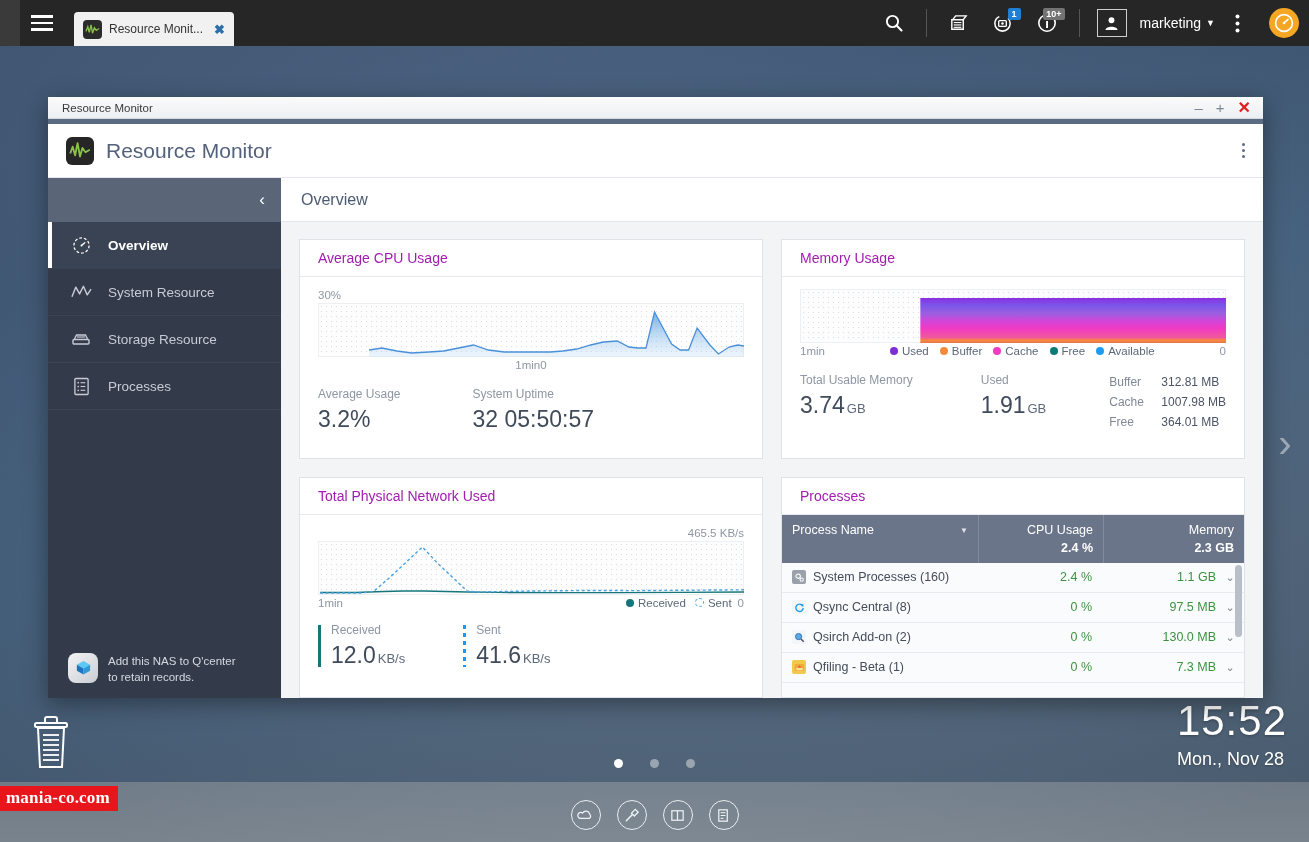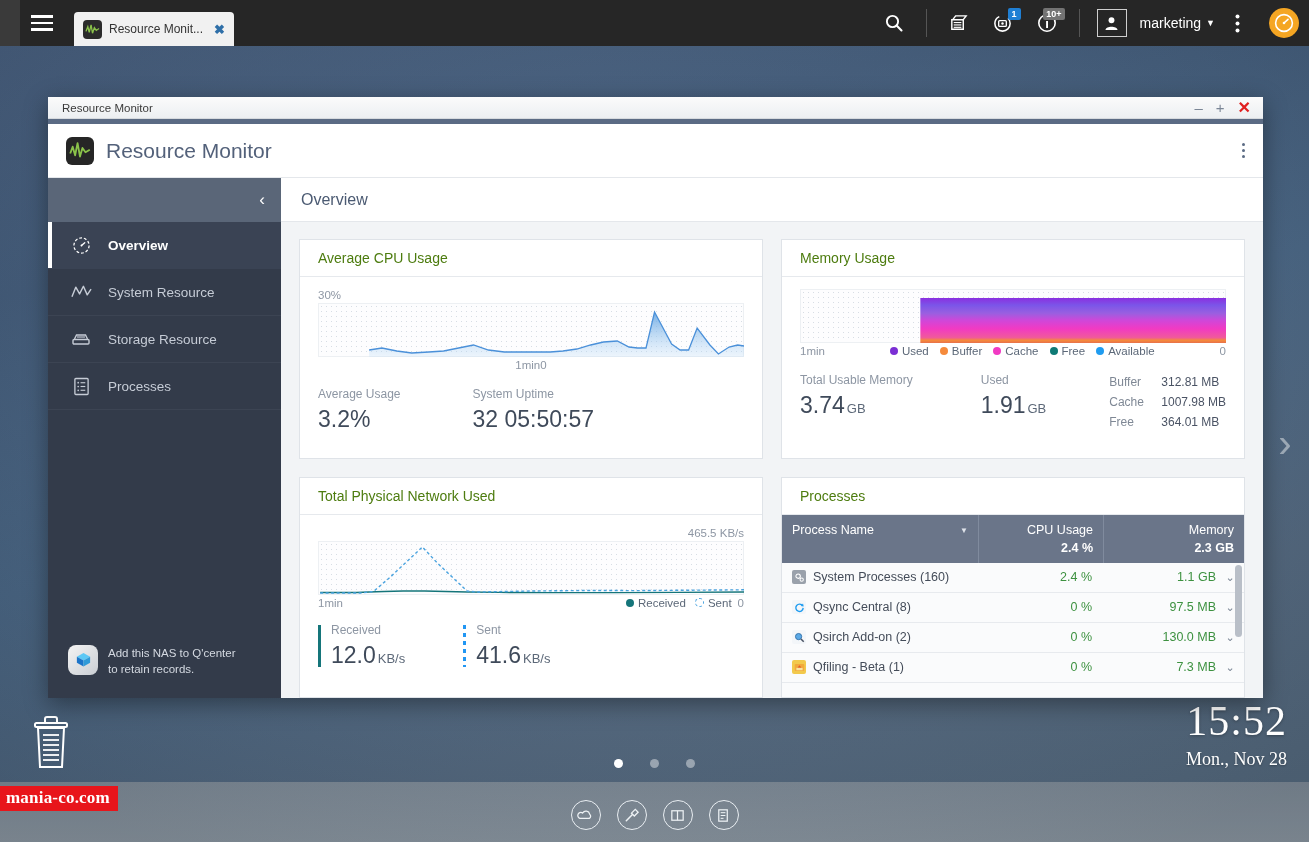--- a/index.html
+++ b/index.html
@@ -115,21 +115,21 @@
     height: 47px; display: flex; align-items: center; padding-left: 22px; gap: 16px;
     color: #c6ccd6; font-size: 13.5px; cursor: pointer; position: relative;
     border-bottom: 1px solid #3c4453;
   }
   .nav-item.active { background: #3a4354; color: #fff; font-weight: bold; border-bottom-color:#3a4354;}
   .nav-item.active::before {
     content: ""; position: absolute; left: 0; top: 0; bottom: 0; width: 4px; background: #fff;
   }
   .nav-item .nav-ico { width: 22px; display: flex; align-items: center; justify-content: center; }
   #qcenter-promo {
-    position: absolute; left: 0; right: 0; bottom: 20px;
+    position: absolute; left: 0; right: 0; bottom: 12px;
     display: flex; align-items: flex-start; gap: 10px; padding: 0 16px 0 20px; cursor: pointer;
   }
   #qcenter-icon {
     width: 30px; height: 30px; border-radius: 8px;
     background: linear-gradient(135deg,#f4f4f4,#c9cdd3);
     display: flex; align-items: center; justify-content: center; flex: 0 0 auto;
   }
   #qcenter-text { font-size: 11.5px; color: #d4d9e1; line-height: 1.45; }
 
   
@@ -139,21 +139,21 @@
     border-bottom: 1px solid #e4e7eb; flex: 0 0 auto;
   }
   #content-title { font-size: 16px; color: #4b5a72; }
   #cards {
     flex: 1; padding: 17px 18px 0 18px; display: grid;
     grid-template-columns: 1fr 1fr; grid-template-rows: auto auto; gap: 18px; overflow: hidden;
   }
   .card { background: #fff; border: 1px solid #dfe3e8; display: flex; flex-direction: column; }
   .card-head {
     height: 37px; display: flex; align-items: center; padding: 0 18px;
-    border-bottom: 1px solid #e6e9ed; font-size: 14px; color: #4d7c0f; flex: 0 0 auto;
+    border-bottom: 1px solid #e6e9ed; font-size: 14px; color: #a21caf; flex: 0 0 auto;
   }
   .card-body { flex: 1; padding: 12px 18px 10px 18px; position: relative; }
 
   .chart-top-label { font-size: 11.5px; color: #8d96a3; margin-bottom: 2px; }
   .chart-top-label.right { text-align: right; }
   .chart-box { position: relative; height: 54px; }
   .chart-grid {
     position: absolute; inset: 0;
     background-image: radial-gradient(#d7dde4 0.6px, transparent 0.6px);
     background-size: 5px 5px; border: 1px solid #edf0f3; background-color: #fdfdfe;
@@ -216,21 +216,21 @@
   #watermark {
     position: absolute; left: 0; top: 786px; background: #e8151b; color: #fff;
     font-family: "Liberation Serif", serif; font-size: 17px; font-weight: bold;
     padding: 2px 8px 3px 6px; z-index: 30; letter-spacing: 0.2px;
   }
   #page-dots { position: absolute; left: 0; right: 0; top: 759px; display: flex; justify-content: center; gap: 27px; z-index: 10;}
   #page-dots .pd { width: 9px; height: 9px; border-radius: 50%; background: rgba(255,255,255,0.42); cursor: pointer;}
   #page-dots .pd.on { background: #fff; }
   #dock { position: absolute; left: 0; right: 0; top: 800px; display: flex; justify-content: center; gap: 16px; z-index: 10;}
   .dock-btn { width: 30px; height: 30px; border-radius: 50%; border: 1.4px solid #e9eef2; display: flex; align-items: center; justify-content: center; cursor: pointer;}
-  #clock { position: absolute; right: 22px; top: 700px; text-align: right; z-index: 10; color: #fff; font-family: Liberation Serif, serif; }
+  #clock { position: absolute; right: 22px; top: 700px; text-align: left; z-index: 10; color: #fff; }
   #clock-time { font-size: 42px; font-weight: 300; line-height: 1; text-shadow: 0 1px 3px rgba(0,0,0,0.3); letter-spacing: 1px;}
   #clock-date { font-size: 18px; margin-top: 7px; text-shadow: 0 1px 2px rgba(0,0,0,0.3); }
   #next-page-arrow {
     position: absolute; right: 10px; top: 415px; width: 28px; height: 56px;
     display: flex; align-items: center; justify-content: center; z-index: 10; cursor: pointer;
     color: rgba(255,255,255,0.45); font-size: 40px; font-weight: 200; line-height: 1;
   }
 </style>
 </head>
 <body>

